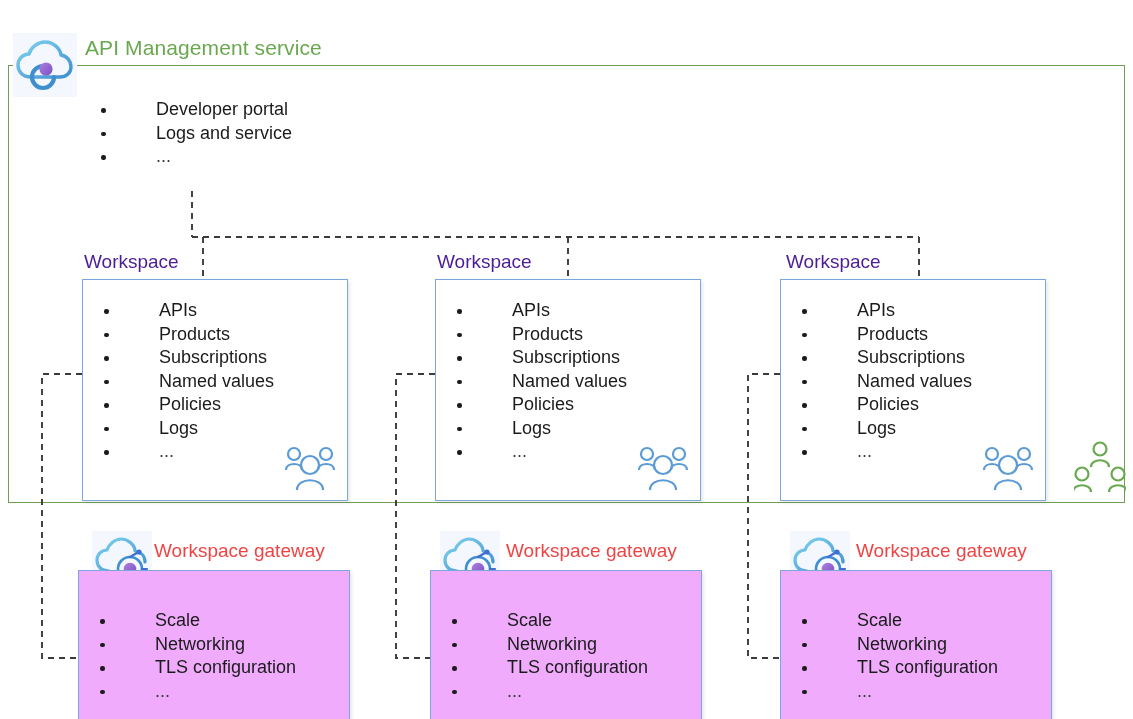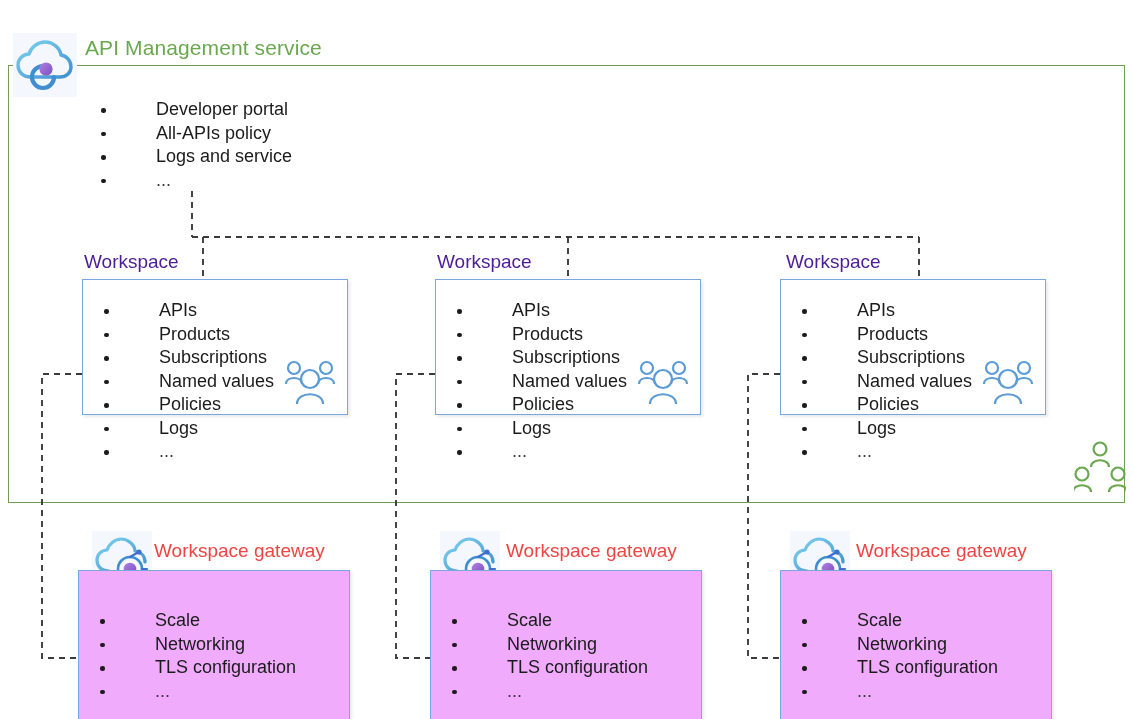--- a/index.html
+++ b/index.html
@@ -86,21 +86,21 @@
   
   .ws-label {
     position: absolute;
     font-size: 19px;
     color: #4c1d95;
     white-space: nowrap;
   }
   .ws-box {
     position: absolute;
     width: 266px;
-    height: 136px;
+    height: 222px;
     border: 1.3px solid #7aa7dd;
     background: #ffffff;
     box-sizing: border-box;
     box-shadow: 2px 2px 3px rgba(0,0,0,0.09);
   }
   .ws-bullets {
     left: 19px;
     top: 19px;
   }
   .ws-people {
@@ -179,21 +179,20 @@
       <path d="M18 44 C9 44 5 38 5 32 C5 26 10 21 16 21 C18 14 25 9 32 9 C40 9 47 15 48 22 C54 23 58 28 58 34 C58 40 53 44 47 44 Z" fill="none" stroke="url(#cg1)" stroke-width="3.4" stroke-linejoin="round"></path>
       <path d="M30 33 A11 11 0 1 0 41 44" fill="none" stroke="#3f8fd0" stroke-width="4.2" stroke-linecap="round"></path>
       <circle cx="33" cy="36" r="6.6" fill="url(#pg1)"></circle>
     </svg>
   </div>
 
   <div class="apim-title">API Management service</div>
 
   <ul class="bullets apim-bullets">
     <li>Developer portal</li>
-    <li>All-APIs policy</li>
     <li>Logs and service</li>
     <li class="ellipsis">...</li>
   </ul>
 
   <svg id="wires">
     <g stroke="#3b3b3b" stroke-width="1.9" fill="none" stroke-dasharray="6,5">
 
       <path d="M192,166 L192,212"></path>
 
       <path d="M192,212 L919,212"></path>

